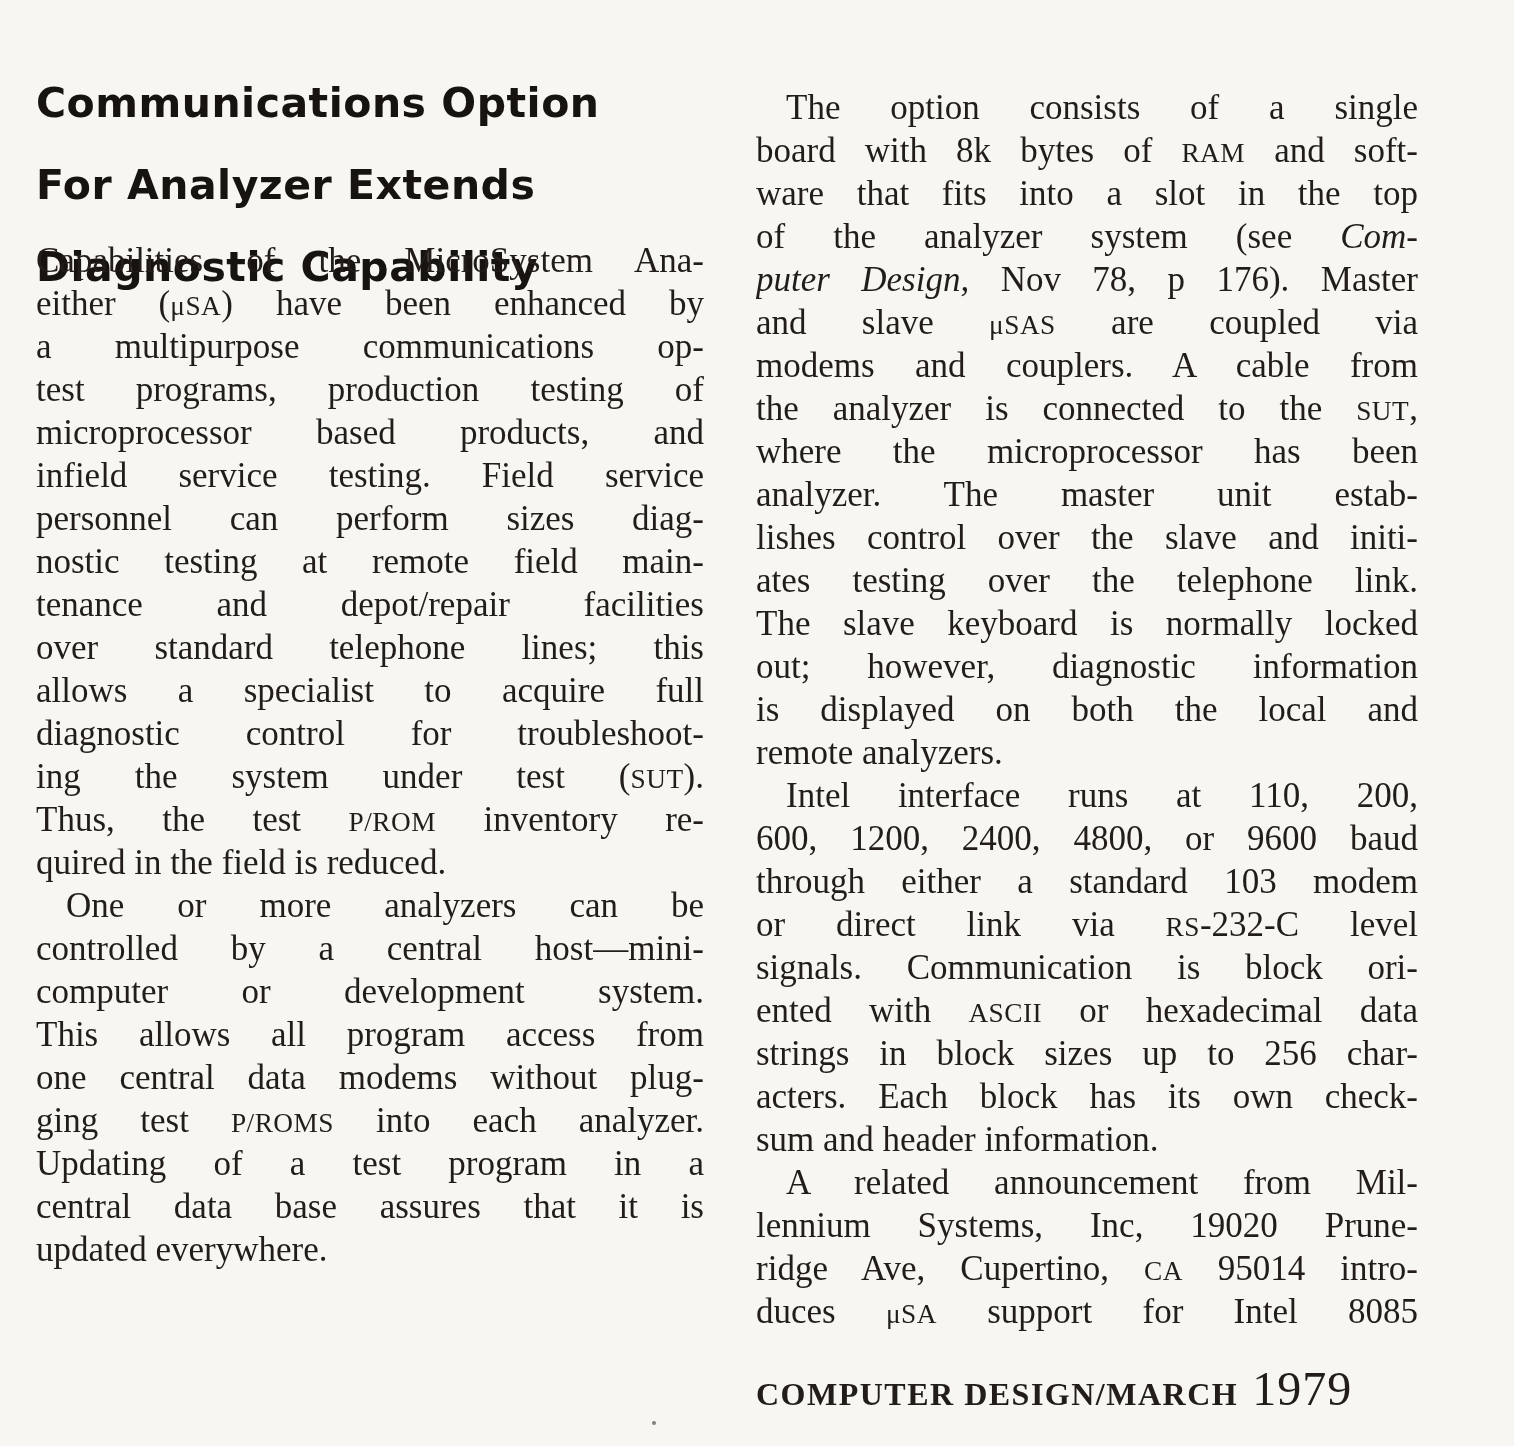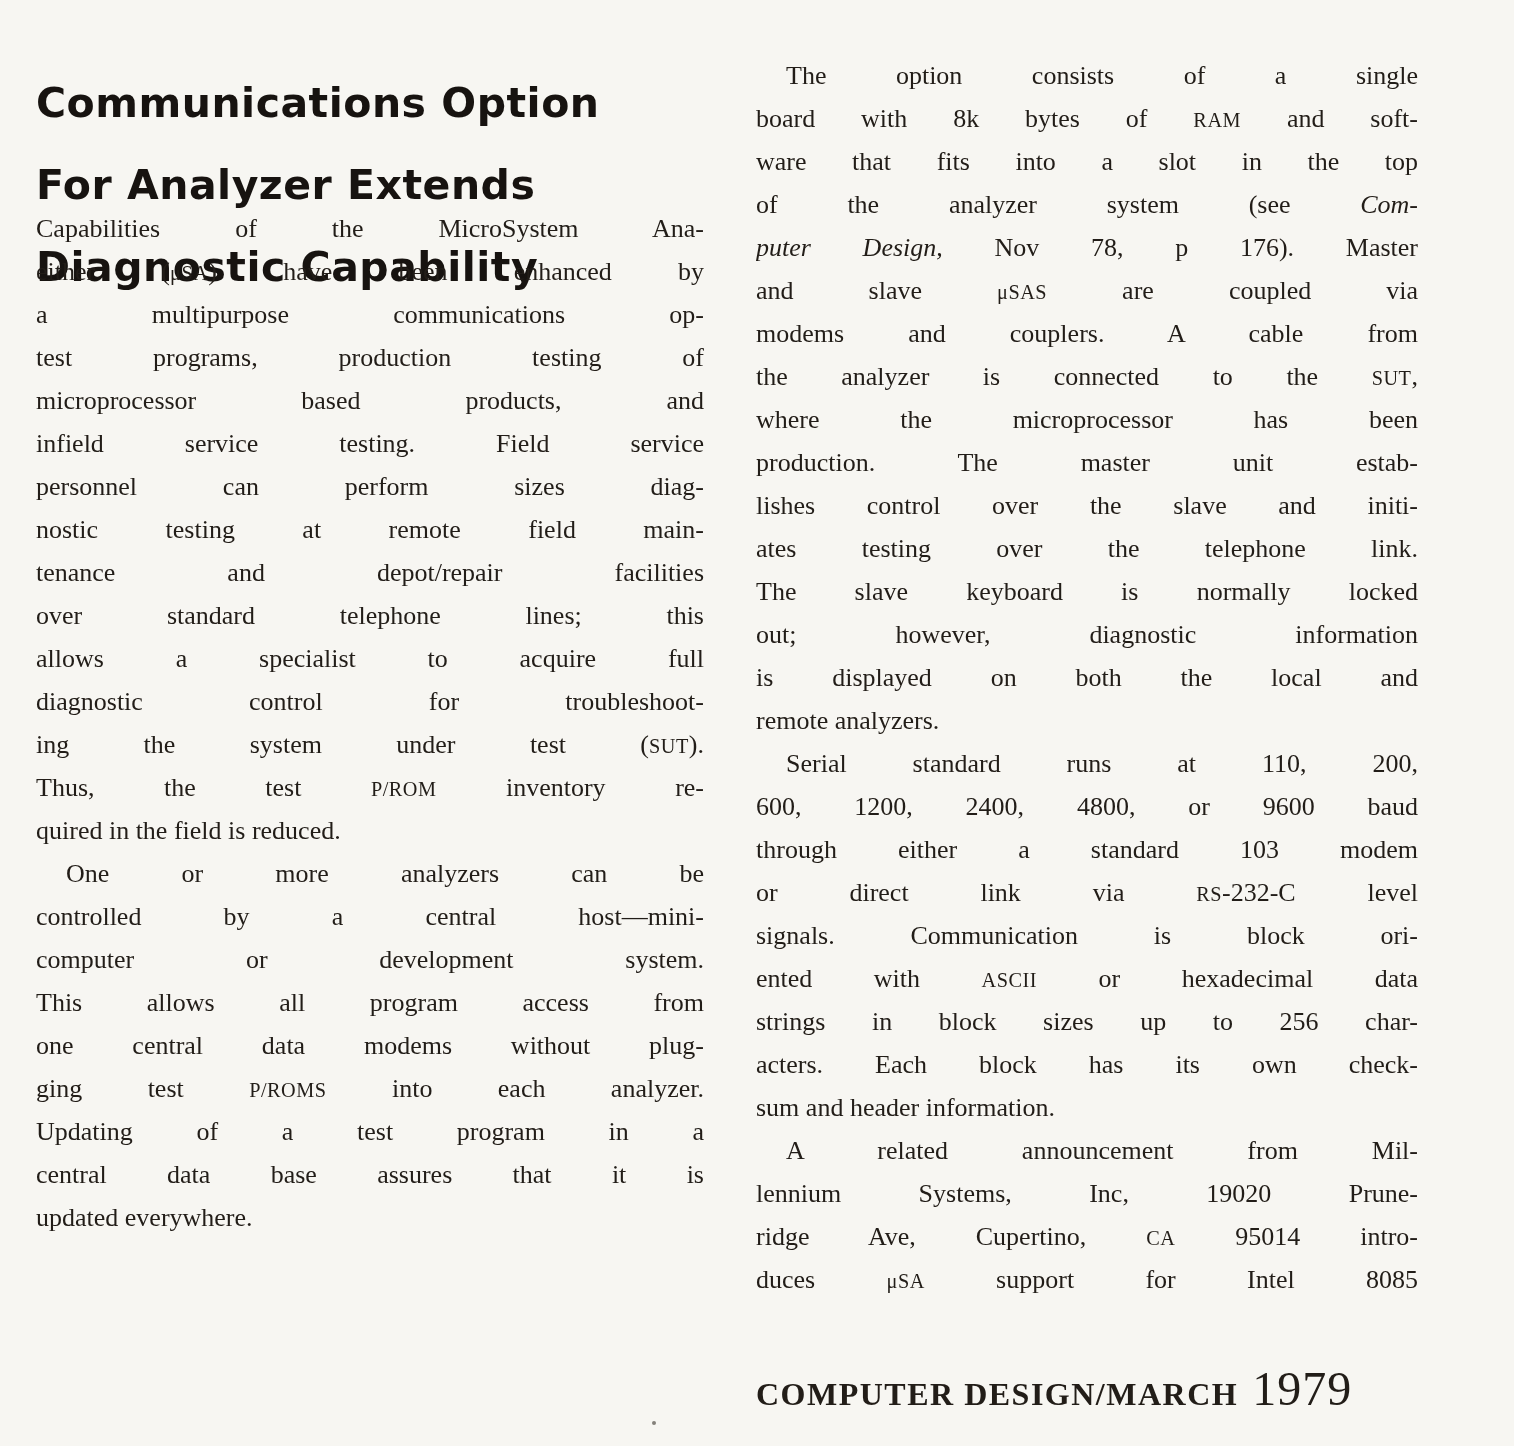--- a/index.html
+++ b/index.html
@@ -24,22 +24,23 @@
     font-size: 41px;
     line-height: 54px;
     height: 54px;
     letter-spacing: 0.5px;
     text-align: left;
     margin-top: 28px;
   }
   
   .col {
     position: absolute;
-    font-size: 26px;
+    font-size: 35px;
     line-height: 43px;
+    margin-top: 32px;
   }
   .col-left  { left: 36px;  top: 207px; width: 668px; }
   .col-right { left: 756px; top: 54px;  width: 662px; }
   .col .line {
     height: 43px;
     overflow: hidden;
     text-align: left;
   }
   .col .line.j {
     text-align: justify;
@@ -124,28 +125,28 @@
   <div class="col col-right">
       <div class="line j ind"><span>The option consists of a single</span></div>
       <div class="line j"><span>board with 8k bytes of </span><span class="sc">RAM</span><span> and soft-</span></div>
       <div class="line j"><span>ware that fits into a slot in the top</span></div>
       <div class="line j"><span>of the analyzer system (see </span><span class="i">Com-</span></div>
       <div class="line j"><span class="i">puter Design,</span><span> Nov 78, p 176). Master</span></div>
       <div class="line j"><span>and slave </span><span class="sc">μSAS</span><span> are coupled via</span></div>
       <div class="line j"><span>modems and couplers. A cable from</span></div>
       <div class="line j"><span>the analyzer is connected to the </span><span class="sc">SUT</span><span>,</span></div>
       <div class="line j"><span>where the microprocessor has been</span></div>
-      <div class="line j"><span>production. The master unit estab-</span></div>
+      <div class="line j"><span>analyzer. The master unit estab-</span></div>
       <div class="line j"><span>lishes control over the slave and initi-</span></div>
       <div class="line j"><span>ates testing over the telephone link.</span></div>
       <div class="line j"><span>The slave keyboard is normally locked</span></div>
       <div class="line j"><span>out; however, diagnostic information</span></div>
       <div class="line j"><span>is displayed on both the local and</span></div>
       <div class="line"><span>remote analyzers.</span></div>
-      <div class="line j ind"><span>Serial standard runs at 110, 200,</span></div>
+      <div class="line j ind"><span>Intel interface runs at 110, 200,</span></div>
       <div class="line j"><span>600, 1200, 2400, 4800, or 9600 baud</span></div>
       <div class="line j"><span>through either a standard 103 modem</span></div>
       <div class="line j"><span>or direct link via </span><span class="sc">RS</span><span>-232-C level</span></div>
       <div class="line j"><span>signals. Communication is block ori-</span></div>
       <div class="line j"><span>ented with </span><span class="sc">ASCII</span><span> or hexadecimal data</span></div>
       <div class="line j"><span>strings in block sizes up to 256 char-</span></div>
       <div class="line j"><span>acters. Each block has its own check-</span></div>
       <div class="line"><span>sum and header information.</span></div>
       <div class="line j ind"><span>A related announcement from Mil-</span></div>
       <div class="line j"><span>lennium Systems, Inc, 19020 Prune-</span></div>

